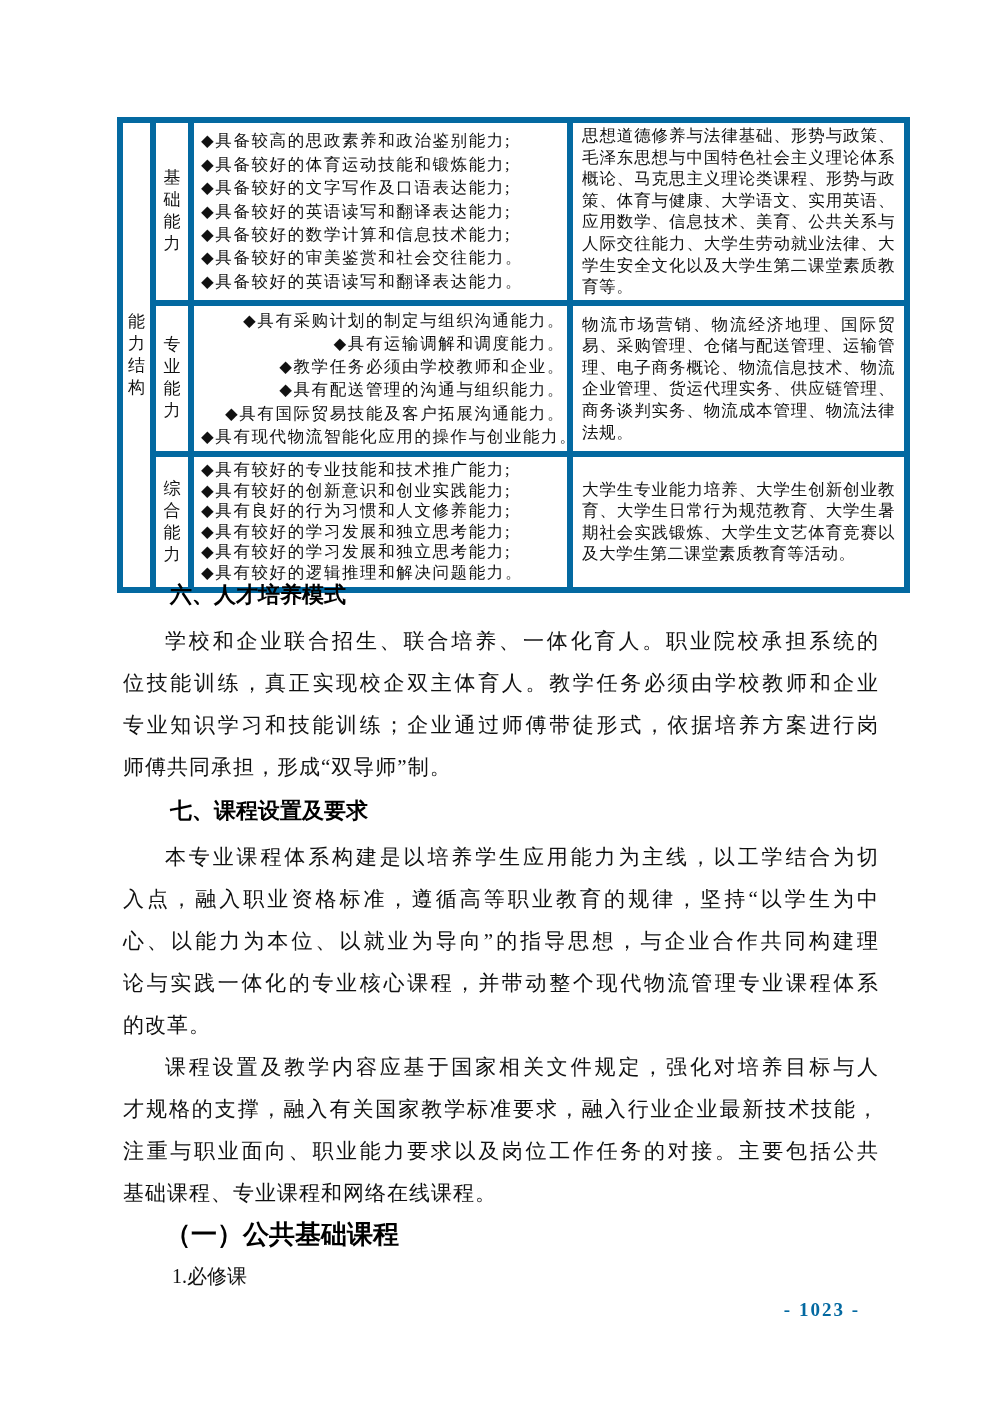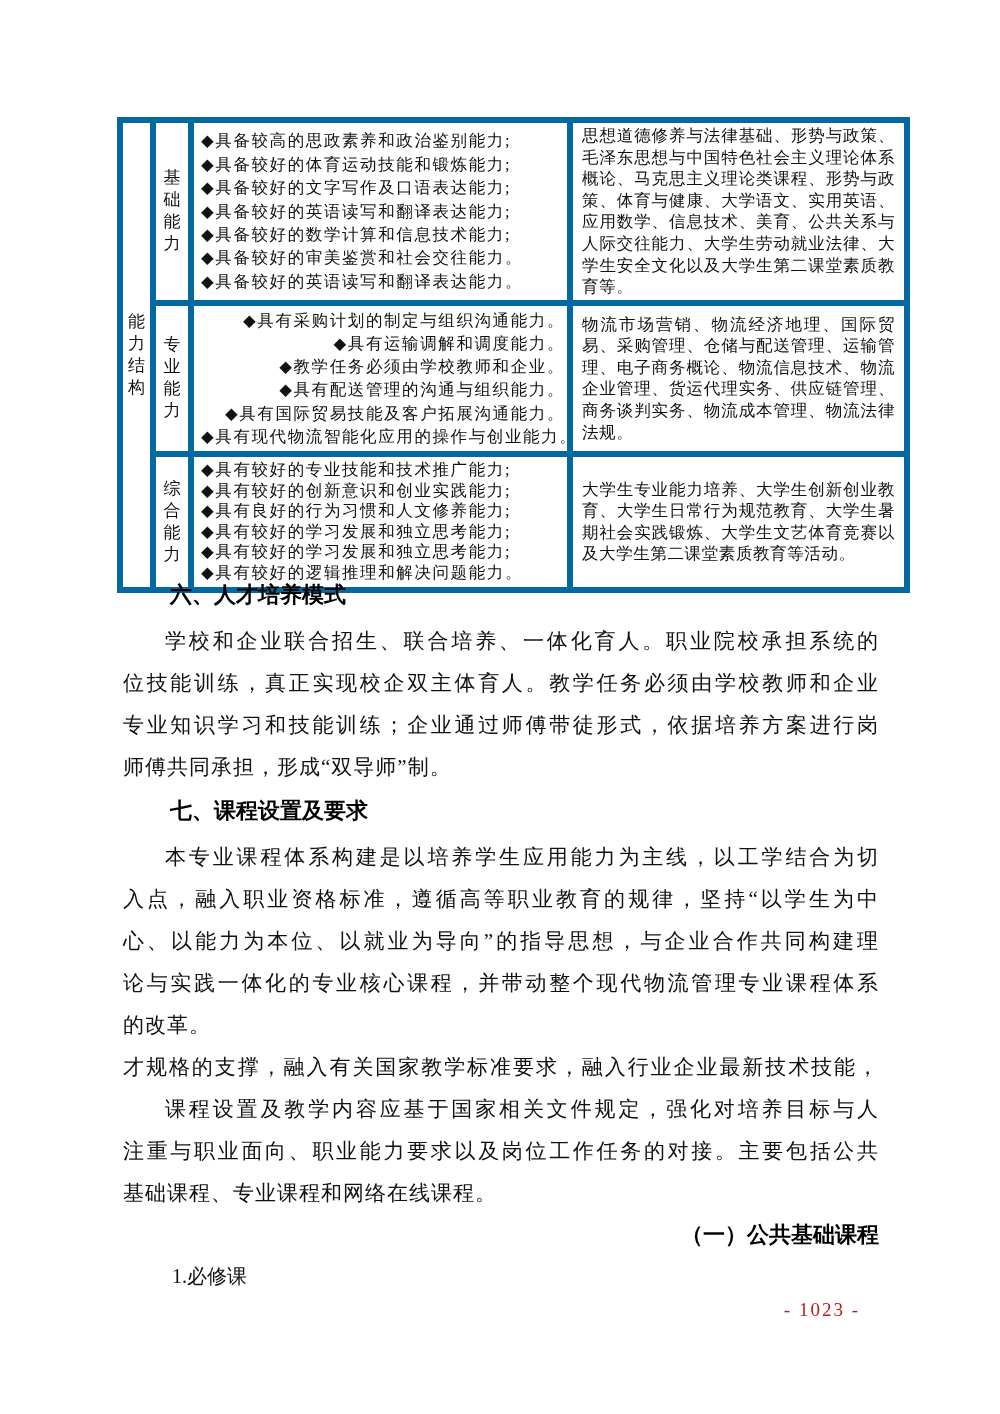--- a/index.html
+++ b/index.html
@@ -75,37 +75,37 @@
     letter-spacing:1px;
     text-align:justify;
     text-align-last:justify;
     color:#111;
   }
   .pl.first{text-indent:42px;}
   .pl.last{text-align-last:left;}
   .subhead{
     margin:8px 0 16px 42px;
     font-weight:bold;
-    font-size:22px;
+    font-size:26px;
     line-height:26px;
     color:#000;
-    text-align:right;
   }
   .subitem{
     margin:16px 0 0 49px;
     font-size:20px;
     line-height:24px;
     color:#111;
   }
   .pagenum{
     position:absolute;
     top:1299px;right:140px;
     font-size:19px;
     letter-spacing:2px;
-    color:#b91c1c;
+    color:#0369a1;
+    font-weight:bold;
   }
 </style>
 </head>
 <body>
 
 <div class="page">
 
   <table class="cap-table">
     <colgroup>
       <col style="width:33px">
@@ -179,22 +179,22 @@
 
     <h2 class="sec s7">七、课程设置及要求</h2>
     <div class="para p2">
       <div class="pl first">本专业课程体系构建是以培养学生应用能力为主线，以工学结合为切</div>
       <div class="pl">入点，融入职业资格标准，遵循高等职业教育的规律，坚持“以学生为中</div>
       <div class="pl">心、以能力为本位、以就业为导向”的指导思想，与企业合作共同构建理</div>
       <div class="pl">论与实践一体化的专业核心课程，并带动整个现代物流管理专业课程体系</div>
       <div class="pl last">的改革。</div>
     </div>
     <div class="para p3">
+      <div class="pl first">课程设置及教学内容应基于国家相关文件规定，强化对培养目标与人</div>
       <div class="pl">才规格的支撑，融入有关国家教学标准要求，融入行业企业最新技术技能，</div>
-      <div class="pl first">课程设置及教学内容应基于国家相关文件规定，强化对培养目标与人</div>
       <div class="pl">注重与职业面向、职业能力要求以及岗位工作任务的对接。主要包括公共</div>
       <div class="pl last">基础课程、专业课程和网络在线课程。</div>
     </div>
 
     <div class="subhead">（一）公共基础课程</div>
     <div class="subitem">1.必修课</div>
   </div>
 
   <div class="pagenum">- 1023 -</div>
 

